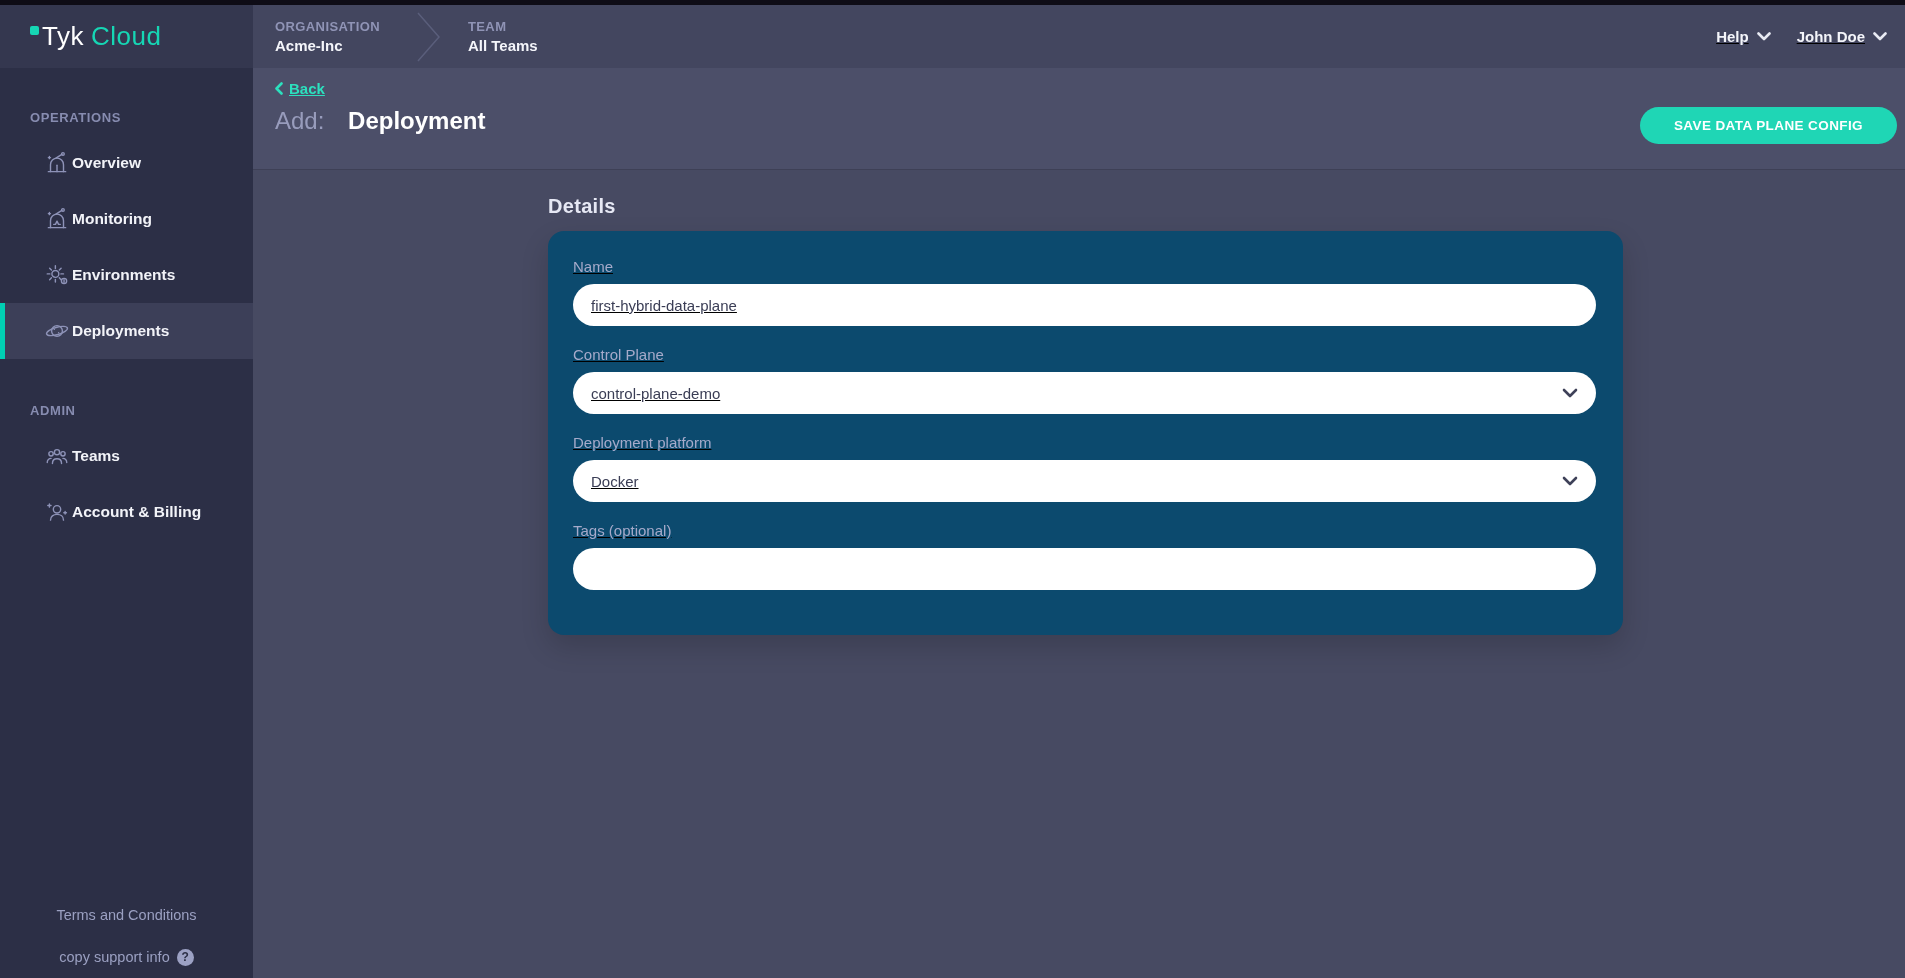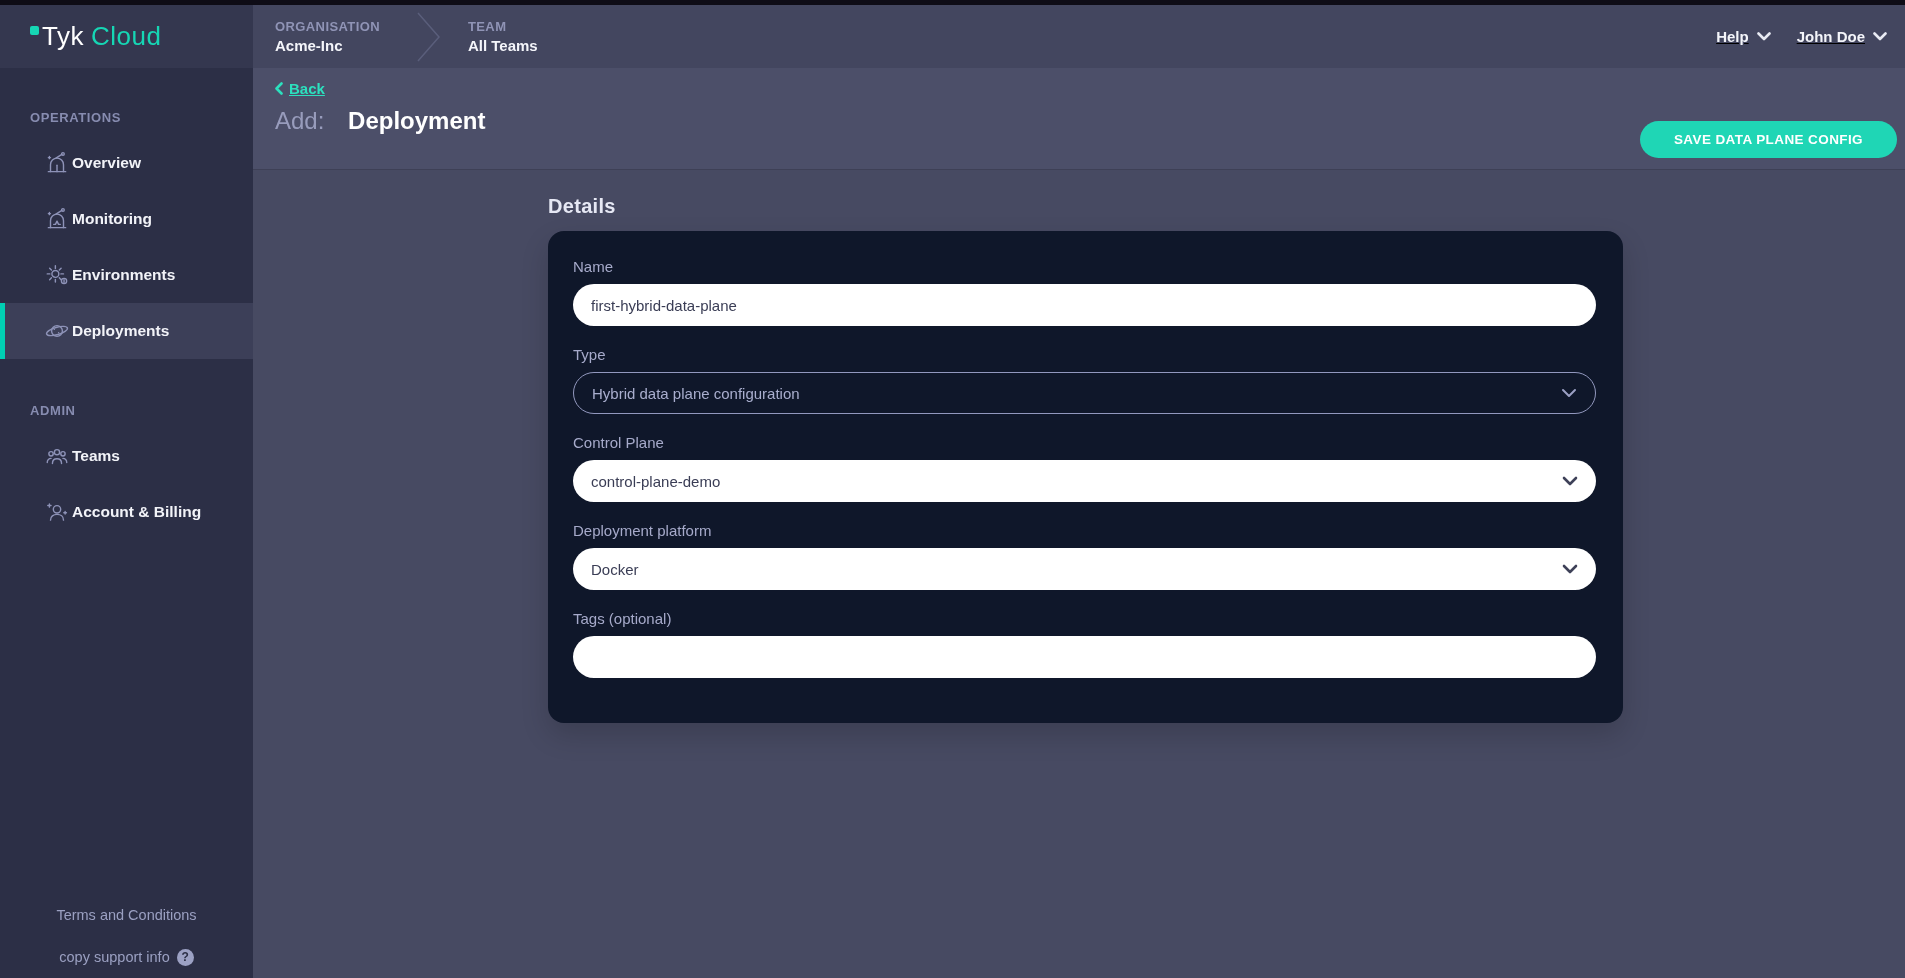--- a/index.html
+++ b/index.html
@@ -47,28 +47,28 @@
   .q-badge { width:17px; height:17px; border-radius:50%; background:#9CA1C4; color:#2C2F46; font-size:12px; font-weight:700; display:inline-flex; align-items:center; justify-content:center; }
 
   
   .content { flex:1; display:flex; flex-direction:column; min-width:0; }
   .page-header { height:102px; background:#4C4F69; border-bottom:1px solid rgba(0,0,0,.18); position:relative; padding:12px 0 0 22px; flex:0 0 auto; }
   .back-link { display:inline-flex; align-items:center; gap:6px; color:#2CE0BE; font-size:15px; font-weight:700; cursor:pointer; }
   .back-link .txt { text-decoration:underline; }
   .page-title { margin-top:8px; font-size:24px; }
   .title-prefix { color:#989CBC; font-weight:400; }
   .title-main { color:#FFFFFF; font-weight:700; margin-left:17px; }
-  .save-btn { position:absolute; right:8px; top:53px; height:37px; padding:0 34px; border:none; border-radius:19px;
+  .save-btn { position:absolute; right:8px; top:39px; height:37px; padding:0 34px; border:none; border-radius:19px;
               background:#1FD6B5; color:#FFFFFF; font-family:"Liberation Sans",sans-serif; font-size:13.5px; font-weight:700;
               letter-spacing:.4px; cursor:pointer; }
 
   .page-body { flex:1; background:#474A62; min-height:0; }
   .form-wrap { margin:25px 0 0 295px; width:1075px; }
   .section-title { color:#E6E8F4; font-size:20px; font-weight:600; letter-spacing:.3px; margin-bottom:13px; }
-  .card { background:#0f172a; border-radius:16px; padding:27px 25px 25px 25px; box-shadow:0 12px 28px rgba(0,0,0,.16); }
+  .card { background:#0c4a6e; border-radius:16px; padding:27px 25px 25px 25px; box-shadow:0 12px 28px rgba(0,0,0,.16);text-decoration:underline; }
   .field { margin-bottom:20px; }
   .field:last-child { }
   .field-label { color:#A6AACA; font-size:15px; margin-bottom:9px; }
   .control { height:42px; border-radius:21px; width:1023px; display:flex; align-items:center; padding:0 18px; font-size:15px; }
   .control.text, .control.select { background:#FFFFFF; color:#3A3D55; border:none; }
   input.control { font-family:"Liberation Sans",sans-serif; outline:none; }
   .control.select { justify-content:space-between; cursor:pointer; }
   .control.select .val { color:#3A3D55; }
   .control.outline { background:transparent; border:1.5px solid #9298BE; color:#A9AECE; justify-content:space-between; }
   .chev { flex:0 0 auto; }
@@ -240,29 +240,20 @@
         <div class="form-wrap">
           <div class="section-title">Details</div>
 
           <div class="card">
 
             <div class="field">
               <div class="field-label">Name</div>
               <input class="control text" type="text" value="first-hybrid-data-plane" style="">
             </div>
 
-            <div class="field">
-              <div class="field-label">Type</div>
-              <div class="control outline">
-                <span class="val" style="color:#A9AECE">Hybrid data plane configuration</span>
-                <svg class="chev chev-light" width="16" height="10" viewBox="0 0 16 10">
-                    <polyline points="2,2 8,8 14,2"></polyline>
-                  </svg>
-              </div>
-            </div>
 
             <div class="field">
               <div class="field-label">Control Plane</div>
               <div class="control select">
                 <span class="val">control-plane-demo</span>
                 <svg class="chev chev-dark" width="16" height="10" viewBox="0 0 16 10">
                     <polyline points="2,2 8,8 14,2"></polyline>
                   </svg>
               </div>
             </div>

